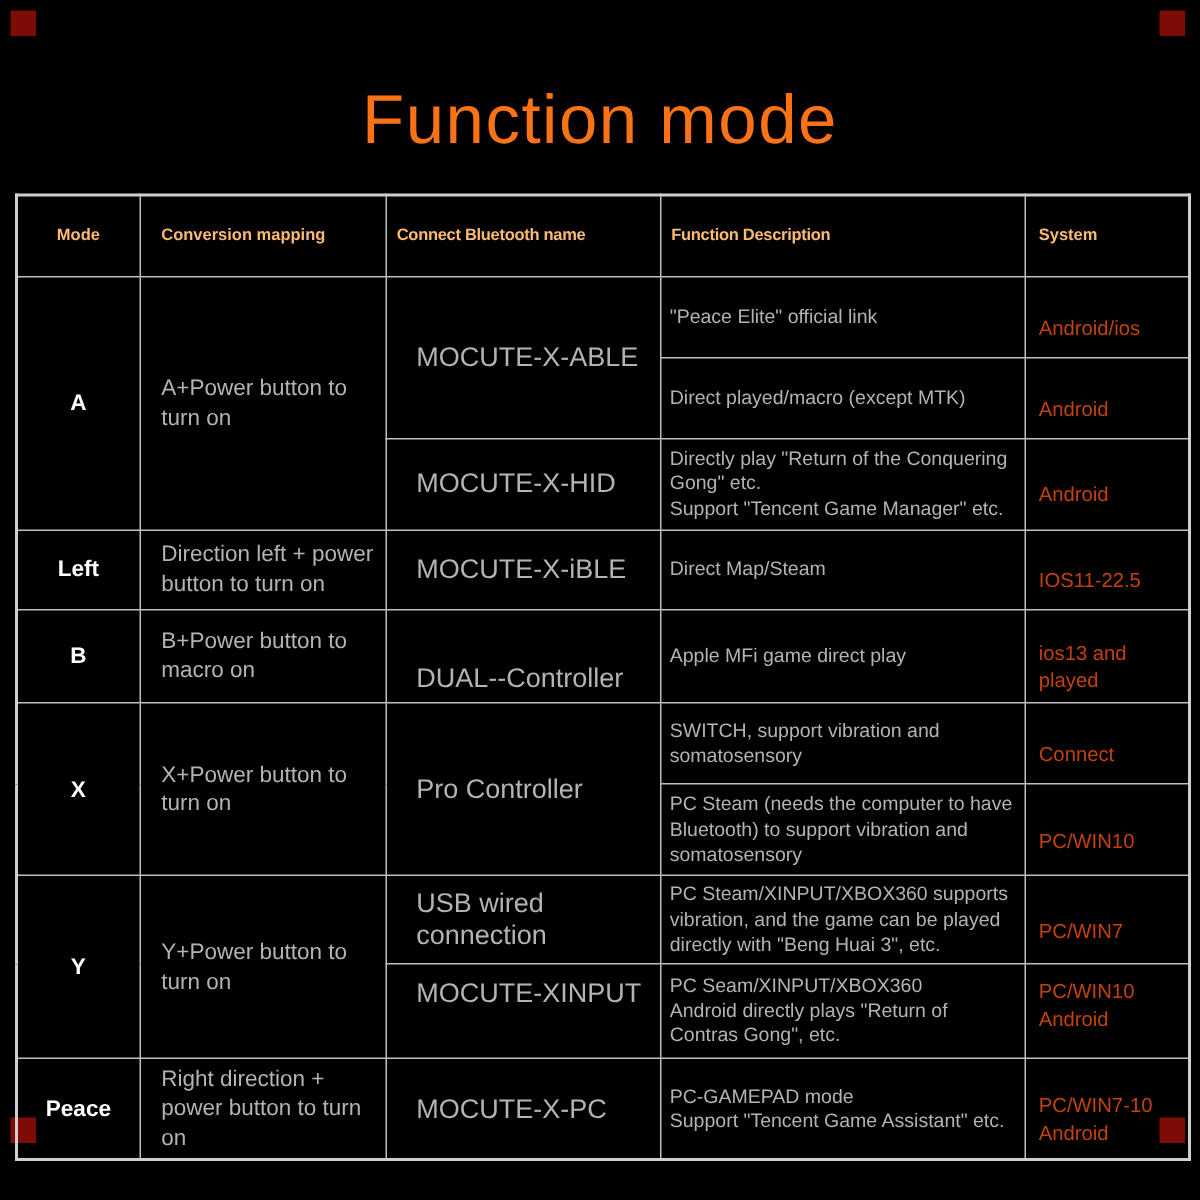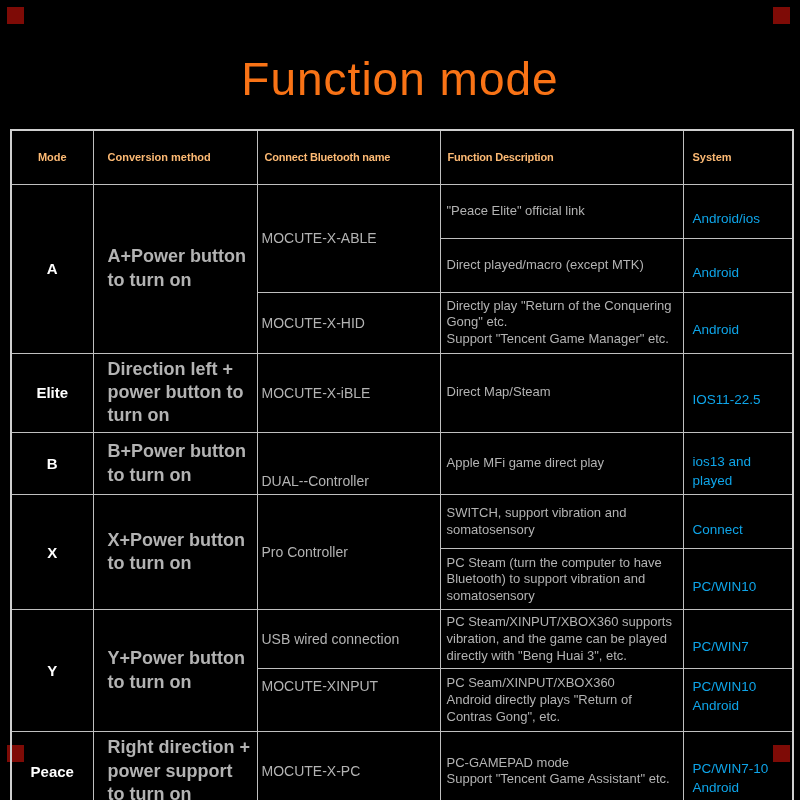--- a/index.html
+++ b/index.html
@@ -11,28 +11,28 @@
   table{border-collapse:collapse;table-layout:fixed;width:782px;
         border:2px solid #cfcfcf;}
   td,th{border:1px solid #bfbfbf;vertical-align:middle;overflow:visible;
         box-sizing:border-box;}
   th{color:#fdba74;font-size:11px;font-weight:700;text-align:left;
      padding:4px 4px 4px 14px;}
   th.center{text-align:center;padding:4px 2px;}
   th.tight{padding-left:7px;letter-spacing:-0.2px;}
   th.sysh{padding-left:9px;margin-left:20px;}
   .mode{text-align:center;color:#ffffff;font-weight:700;font-size:15px;}
-  .conv{color:#b3b3b3;font-size:18px;line-height:1.3;
-        padding:4px 5px 4px 14px;font-weight:bold;}
-  .bt{color:#b3b3b3;font-size:14px;padding:4px 4px 4px 4px;}
+  .conv{color:#b3b3b3;font-size:15px;line-height:1.3;
+        padding:4px 5px 4px 14px;}
+  .bt{color:#b3b3b3;font-size:18px;padding:4px 4px 4px 20px;}
   .bt.low{vertical-align:bottom;padding-bottom:5px;}
   .bt.top{vertical-align:top;padding-top:9px;}
   .desc{color:#b3b3b3;font-size:13px;line-height:1.28;white-space:pre-line;
         padding:4px 2px 4px 6px;}
-  .sys{color:#0ea5e9;font-size:13.5px;line-height:1.4;white-space:pre-line;
+  .sys{color:#c2410c;font-size:13.5px;line-height:1.4;white-space:pre-line;
        padding:20px 4px 4px 9px;}
   .sys.overlap{vertical-align:top;}
   .sys.overlap .shift{position:relative;top:-11px;display:inline-block;
        white-space:pre-line;}
   .corner{position:absolute;width:17px;height:17px;background:#7e0b06;}
   .c-tl{left:7px;top:7px;} .c-tr{left:773px;top:7px;}
   .c-bl{left:7px;top:745px;} .c-br{left:773px;top:745px;}
 </style>
 </head>
 <body>
@@ -50,21 +50,21 @@
     <col style="width:82px">
         <col style="width:164px">
         <col style="width:183px">
     <col style="width:243px">
         <col style="width:110px">
   </colgroup>
 
   <tbody>
         <tr style="height:54px">
     <th class="center">Mode</th>
-    <th>Conversion method</th>
+    <th>Conversion mapping</th>
     <th class="tight">Connect Bluetooth name</th>
     <th class="tight">Function Description</th>
     <th class="sysh">System</th>
   </tr>
 
   <tr style="height:54px">
     <td class="mode" rowspan="3">A</td>
     <td class="conv" rowspan="3">A+Power button to turn on</td>
     <td class="bt" rowspan="2">MOCUTE-X-ABLE</td>
     <td class="desc">"Peace Elite" official link</td>
@@ -75,65 +75,65 @@
     <td class="sys">Android</td>
   </tr>
   <tr style="height:61px">
     <td class="bt">MOCUTE-X-HID</td>
     <td class="desc">Directly play "Return of the Conquering Gong" etc.
 Support "Tencent Game Manager" etc.</td>
     <td class="sys">Android</td>
   </tr>
 
   <tr style="height:53px">
-    <td class="mode">Elite</td>
+    <td class="mode">Left</td>
     <td class="conv">Direction left + power button to turn on</td>
     <td class="bt">MOCUTE-X-iBLE</td>
     <td class="desc">Direct Map/Steam</td>
     <td class="sys">IOS11-22.5</td>
   </tr>
 
   <tr style="height:52px">
     <td class="mode">B</td>
-    <td class="conv">B+Power button to turn on</td>
+    <td class="conv">B+Power button to macro on</td>
     <td class="bt low">DUAL--Controller</td>
     <td class="desc">Apple MFi game direct play</td>
     <td class="sys">ios13 and played</td>
   </tr>
 
   <tr style="height:54px">
     <td class="mode" rowspan="2">X</td>
     <td class="conv" rowspan="2">X+Power button to turn on</td>
     <td class="bt" rowspan="2">Pro Controller</td>
     <td class="desc">SWITCH, support vibration and somatosensory</td>
     <td class="sys">Connect</td>
   </tr>
   <tr style="height:61px">
-    <td class="desc">PC Steam (turn the computer to have Bluetooth) to support vibration and somatosensory</td>
+    <td class="desc">PC Steam (needs the computer to have Bluetooth) to support vibration and somatosensory</td>
     <td class="sys">PC/WIN10</td>
   </tr>
 
   <tr style="height:58px">
     <td class="mode" rowspan="2">Y</td>
     <td class="conv" rowspan="2">Y+Power button to turn on</td>
     <td class="bt">USB wired connection</td>
     <td class="desc">PC Steam/XINPUT/XBOX360 supports vibration, and the game can be played directly with "Beng Huai 3", etc.</td>
     <td class="sys">PC/WIN7</td>
   </tr>
   <tr style="height:57px">
     <td class="bt top">MOCUTE-XINPUT</td>
     <td class="desc">PC Seam/XINPUT/XBOX360
 Android directly plays "Return of Contras Gong", etc.</td>
     <td class="sys overlap"><span class="shift">PC/WIN10
 Android</span></td>
   </tr>
 
   <tr style="height:64px">
     <td class="mode">Peace</td>
-    <td class="conv">Right direction + power support to turn on</td>
+    <td class="conv">Right direction + power button to turn on</td>
     <td class="bt">MOCUTE-X-PC</td>
     <td class="desc">PC-GAMEPAD mode
 Support "Tencent Game Assistant" etc.</td>
     <td class="sys">PC/WIN7-10
 Android</td>
   </tr>
 </tbody>
     </table>
 </div>
 

